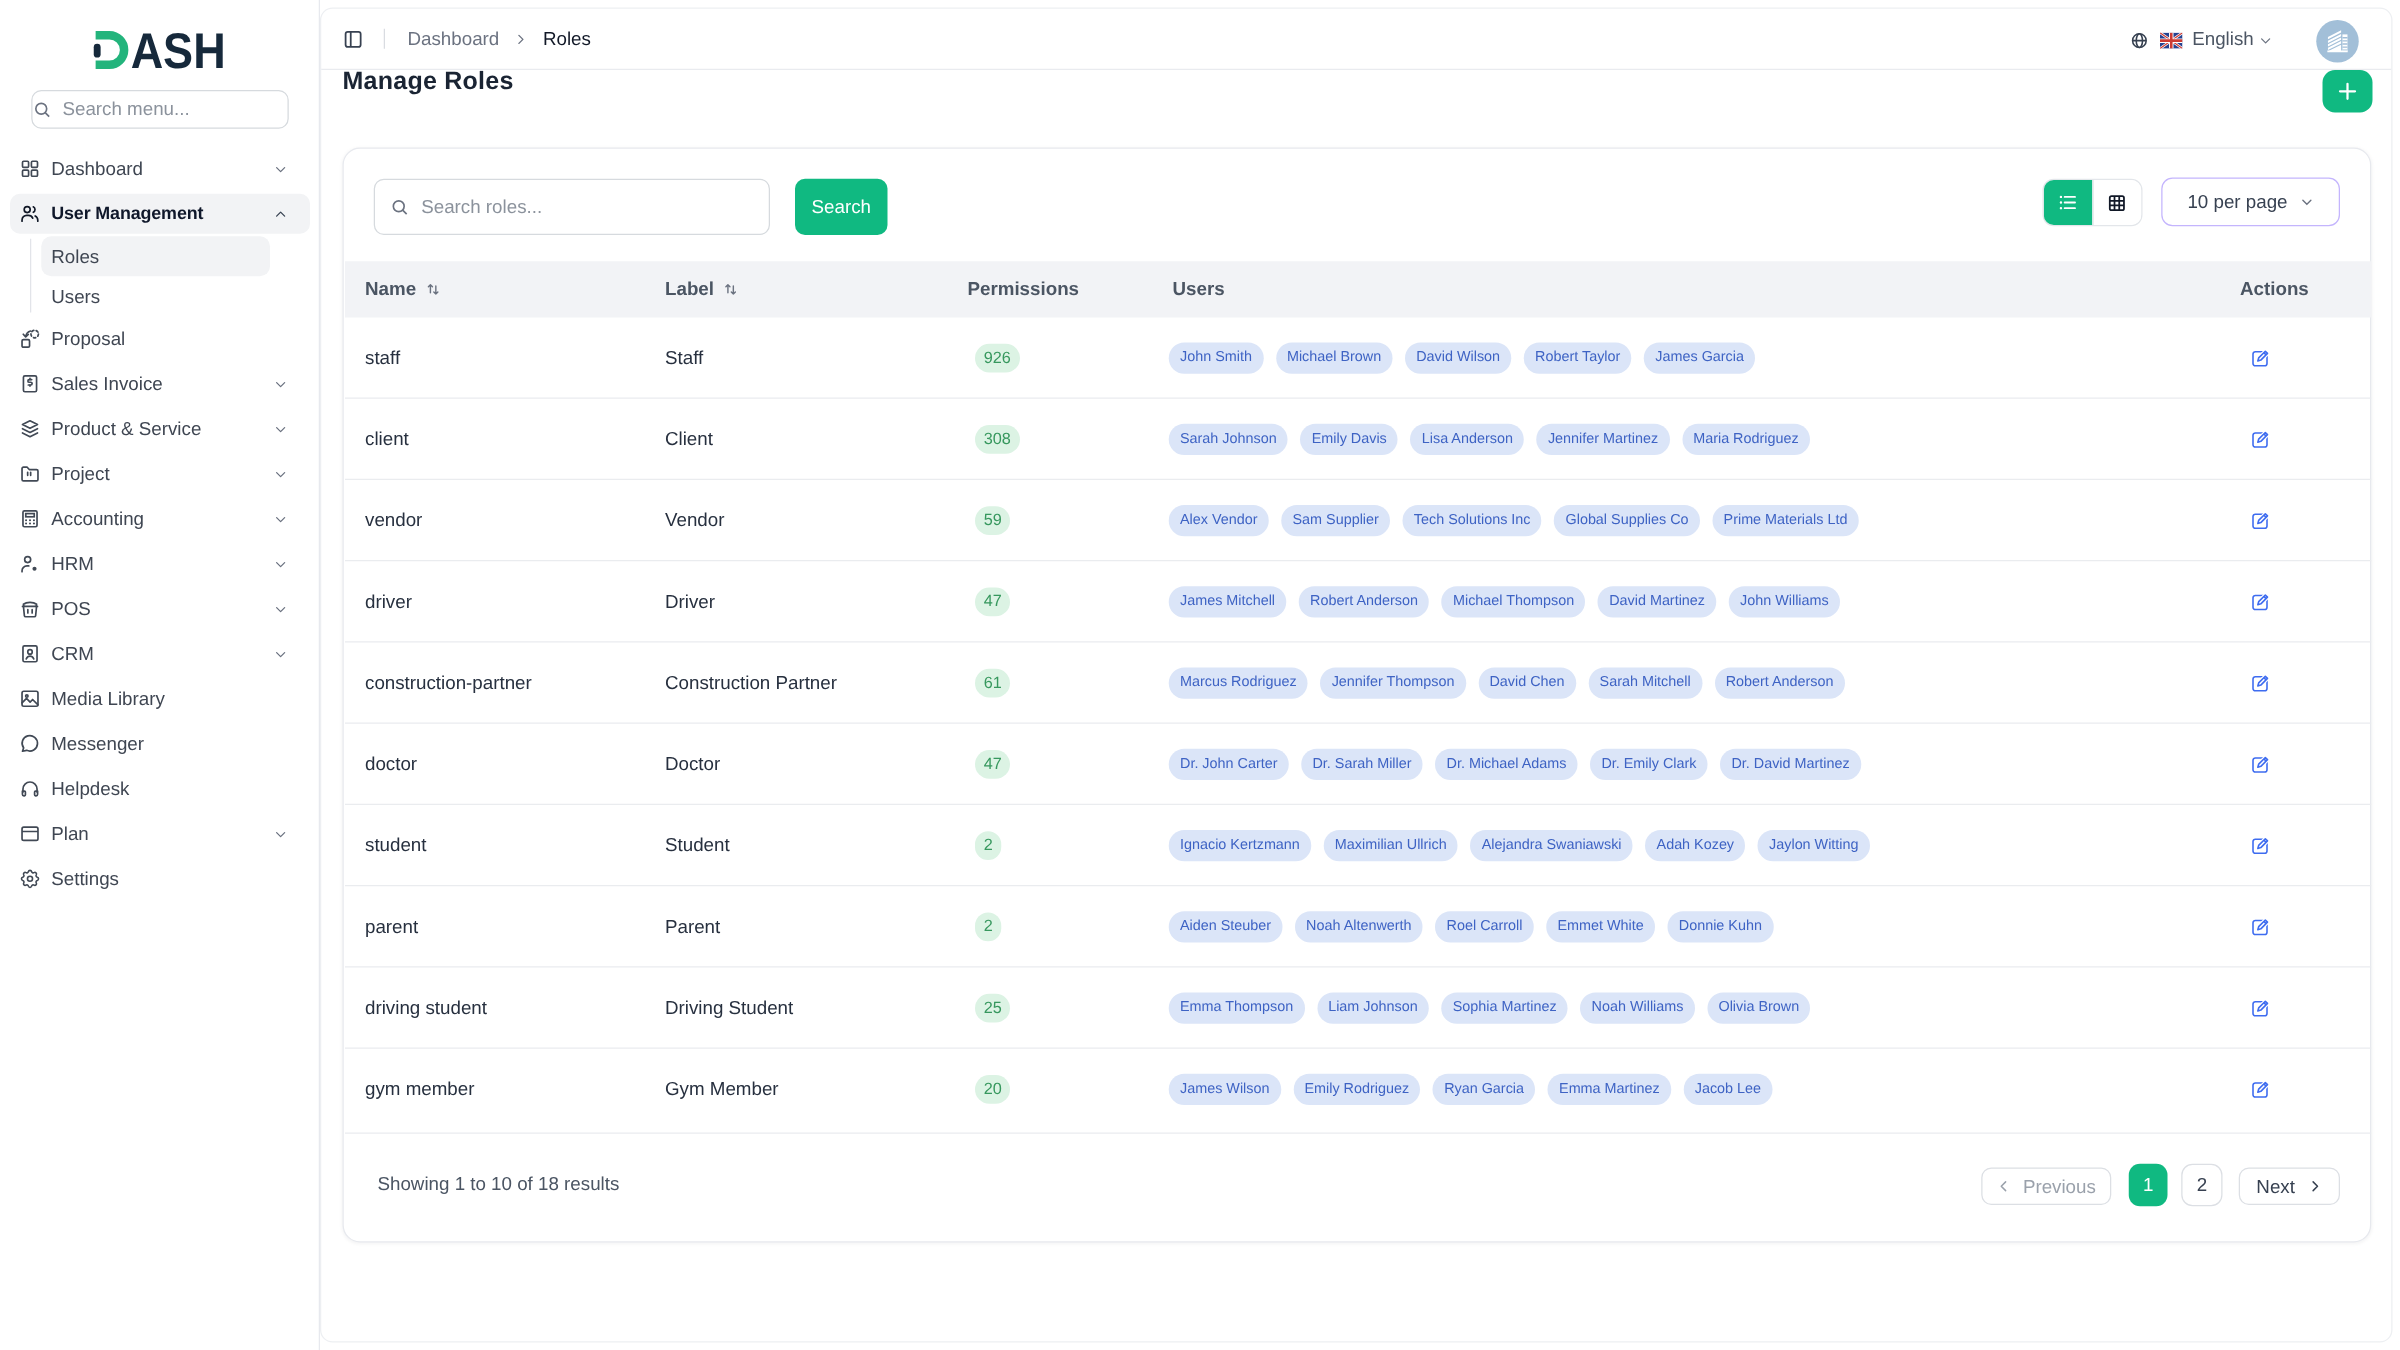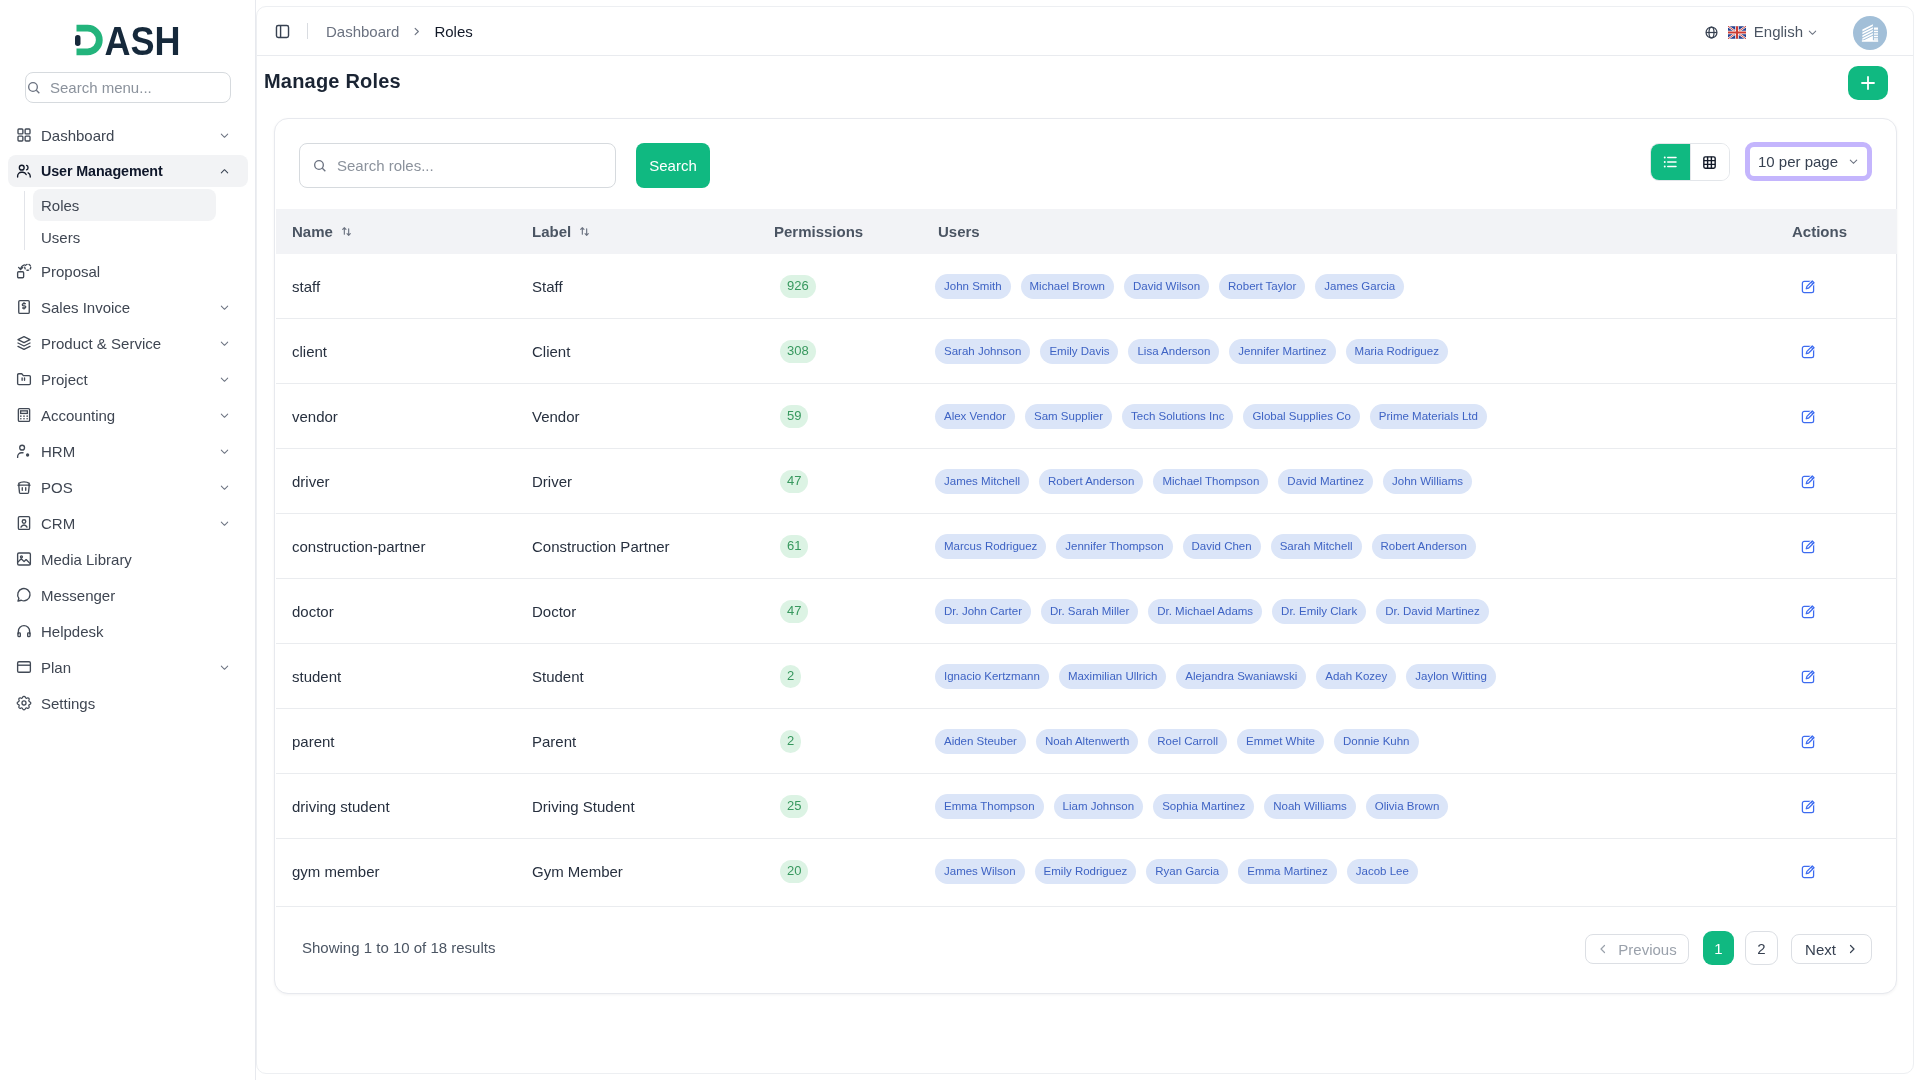--- a/index.html
+++ b/index.html
@@ -15,31 +15,31 @@
 .sub-wrap{position:relative}
 .sub-line{position:absolute;left:24px;top:2px;bottom:3px;width:1px;background:#e2e4e9}
 .sub-item{height:32px;display:flex;align-items:center;padding-left:41px;color:#3f4652;font-size:15px;margin:0 8px 0 0;border-radius:8px}
 .sub-item.active{background:#f2f3f5;margin-left:33px;padding-left:8px;border-radius:8px;margin-right:40px}
 .panel{position:absolute;left:256px;top:6px;width:1658px;height:1068px;border:1px solid #edeff2;border-radius:10px;background:#fff}
 .topbar{position:absolute;left:0;top:0;width:100%;height:49px;border-bottom:1px solid #e9ebef;display:flex;align-items:center}
 .crumb-dash{color:#6b7280;font-size:15px}
 .crumb-cur{color:#111827;font-size:15px}
 .vline{width:1px;height:16px;background:#d9dce1;margin:0 18px 0 16px}
 .topbar-right{margin-left:auto;display:flex;align-items:center}
-.heading-row{position:absolute;left:7px;top:49px;width:1624px;height:54px;display:flex;align-items:center}
+.heading-row{position:absolute;left:17px;top:49px;width:1624px;height:54px;display:flex;}
 .heading-row h1{font-size:20px;font-weight:700;color:#1a2433;letter-spacing:.2px;position:relative;top:-2px}
 .btn-plus{margin-left:auto;width:40px;height:34px;background:#10b981;border-radius:10px;display:flex;align-items:center;justify-content:center}
 .card{position:absolute;left:17px;top:111px;width:1623px;height:876px;background:#fff;border:1px solid #e7e9ee;border-radius:14px;box-shadow:0 1px 3px rgba(16,24,40,.05)}
 .filter-row{position:absolute;left:0;top:24px;width:100%;height:45px;display:flex;align-items:flex-start;padding:0 24px}
 .inp{width:317px;height:45px;border:1px solid #d6dade;border-radius:8px;display:flex;align-items:center;gap:9px;padding:0 12px;color:#8b929c;font-size:15px}
 .btn-search{margin-left:20px;width:74px;height:45px;background:#10b981;border:none;border-radius:8px;color:#fff;font-size:15px;font-family:"Liberation Sans",sans-serif;display:flex;align-items:center;justify-content:center}
 .toggle{margin-left:auto;width:80px;height:38px;border:1px solid #e3e6ea;border-radius:9px;display:flex;overflow:hidden}
 .toggle .t1{width:40px;height:100%;background:#10b981;display:flex;align-items:center;justify-content:center}
 .toggle .t2{width:40px;height:100%;background:#fff;display:flex;align-items:center;justify-content:center;border-left:1px solid #e3e6ea}
-.pp{margin-left:15px;width:127px;height:39px;border:5px solid #c4b5fd;border-radius:9px;display:flex;align-items:center;justify-content:center;gap:10px;color:#374151;font-size:15px;margin-top:-1px}
+.pp{margin-left:15px;width:143px;height:39px;border:1px solid #c4b5fd;border-radius:9px;display:flex;align-items:center;justify-content:center;gap:10px;color:#374151;font-size:15px;margin-top:-1px}
 .thead{position:absolute;left:1px;top:90px;width:1621px;height:45px;background:#f2f3f6;display:flex;align-items:center;color:#4b5563;font-size:15px;font-weight:700}
 .th{display:flex;align-items:center;gap:7px}
 .rows{position:absolute;left:1px;top:135px;width:1621px}
 .row{height:65px;border-bottom:1px solid #eaecef;position:relative}
 .cell{position:absolute;top:0;height:65px;display:flex;align-items:center;font-size:15px;color:#27303f}
 .c-name{left:16px}
 .c-label{left:256px}
 .c-perm{left:504px}
 .c-users{left:659px;gap:10px}
 .c-act{left:1511px;width:42px;justify-content:center}

